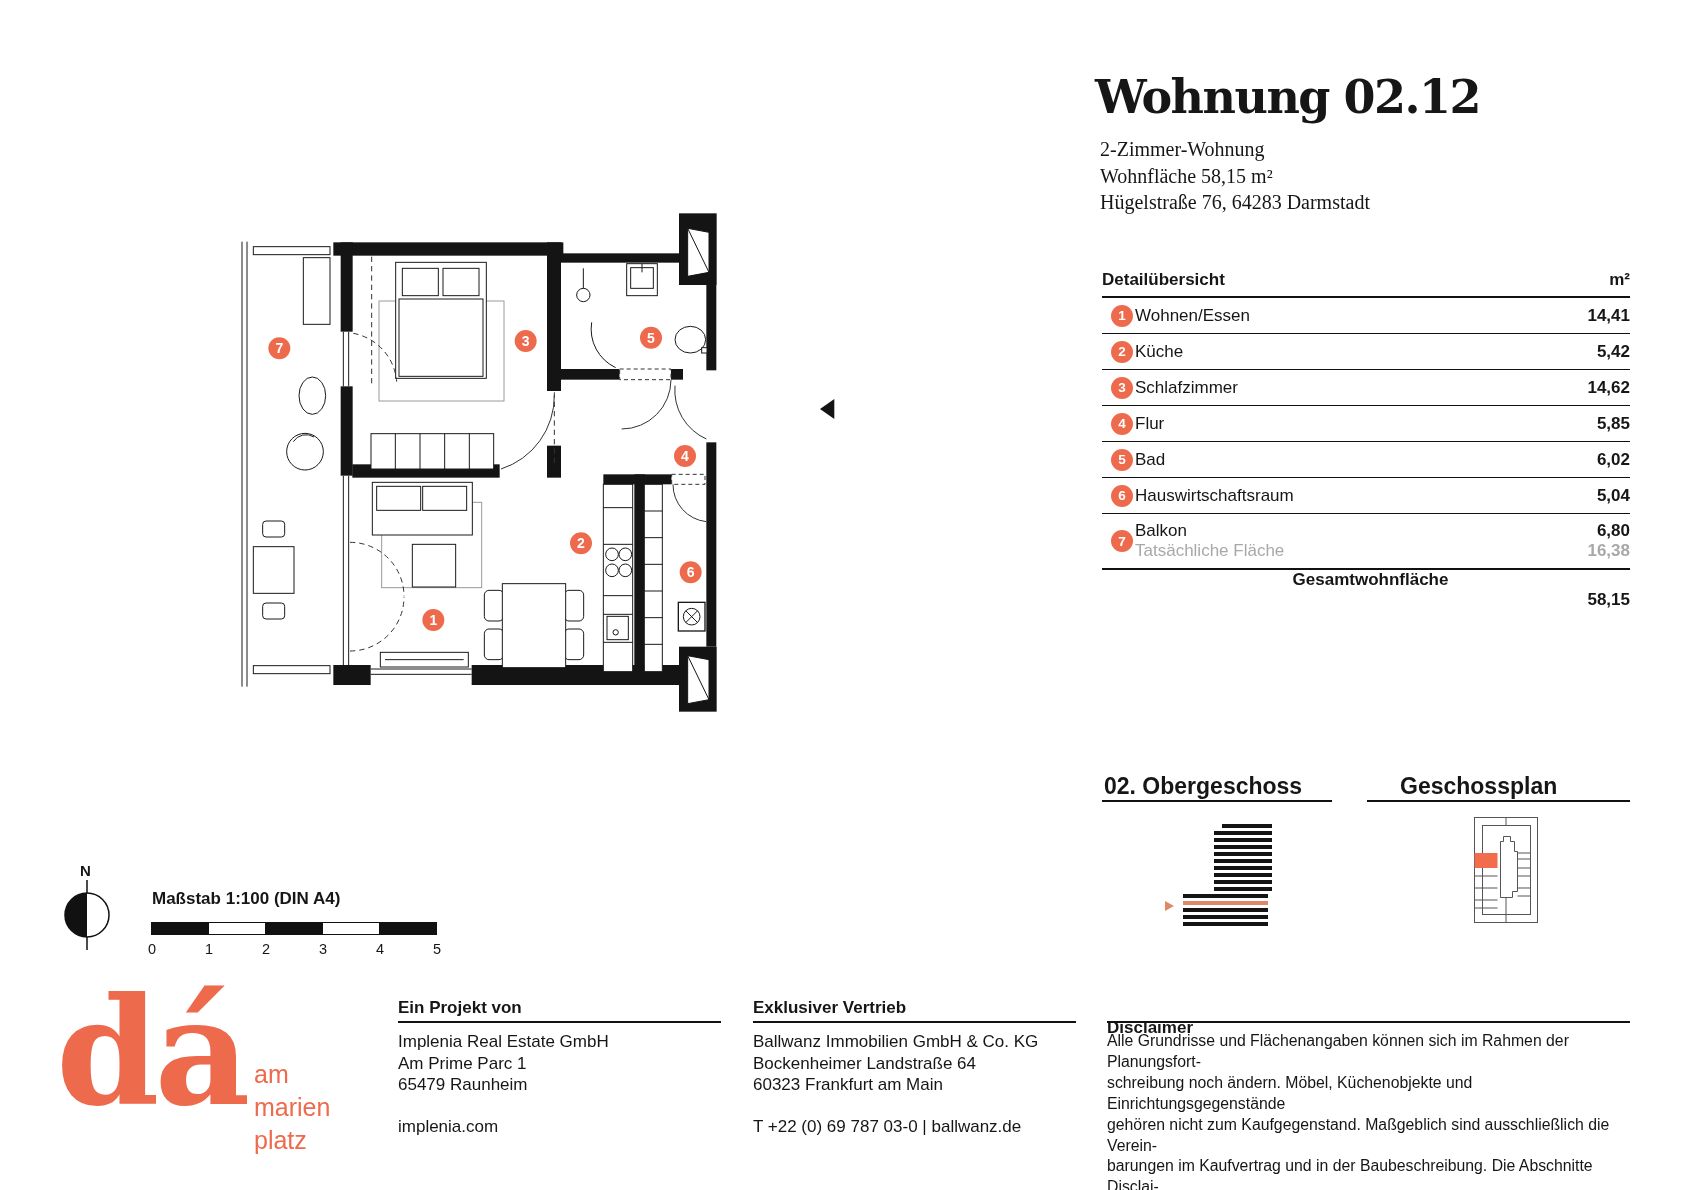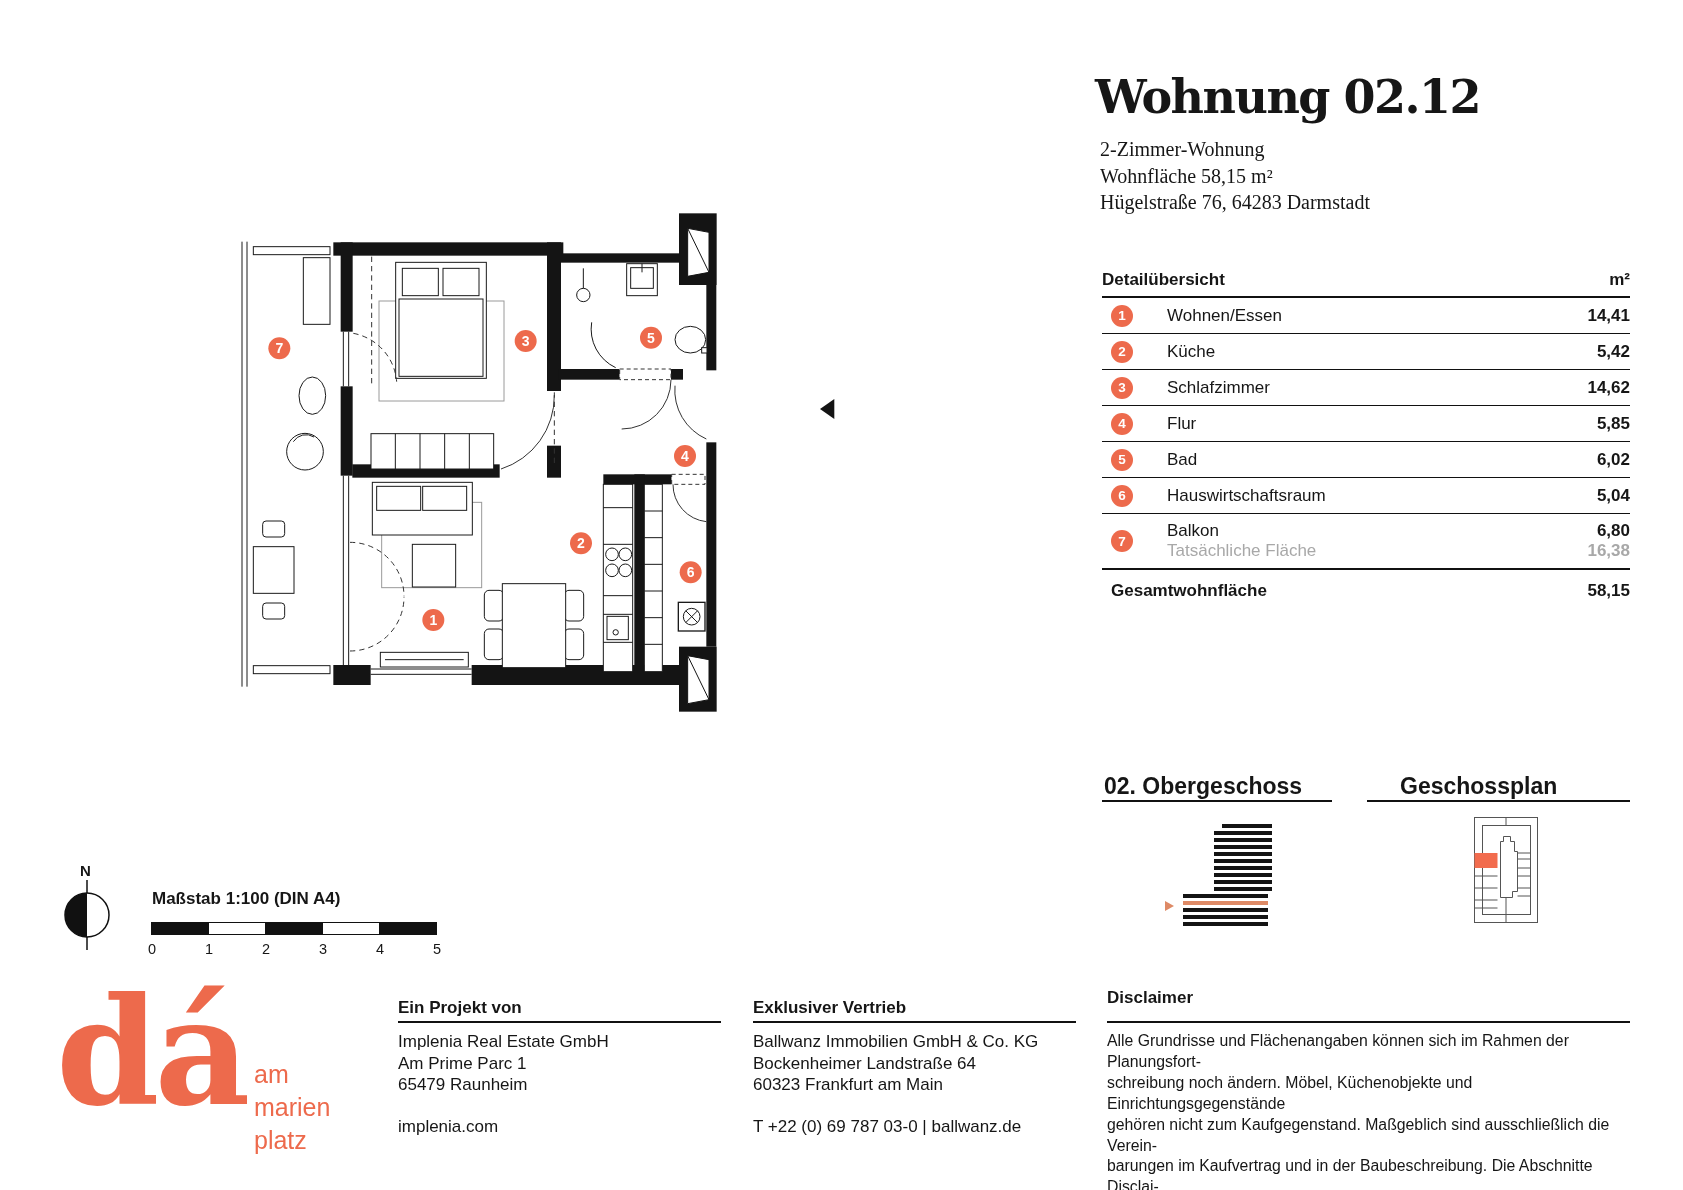--- a/index.html
+++ b/index.html
@@ -14,25 +14,25 @@
 
   
   .dtable{width:528px;font-size:17px;}
   .thead{display:flex;align-items:flex-start;height:26px;border-bottom:2px solid #111;font-weight:bold;}
   .thead .right{margin-left:auto;}
   .trow{display:flex;align-items:center;height:35px;border-bottom:1px solid #111;}
   .trow.tall{height:54px;border-bottom:2px solid #111;}
   .nbadge{width:22px;height:22px;border-radius:50%;background:var(--accent);color:#fff;
           font-weight:bold;font-size:13.5px;display:flex;align-items:center;justify-content:center;
           margin-left:9px;flex:0 0 auto;}
-  .rlabel{margin-left:34px;}
+  .rlabel{margin-left:2px;}
   .rvalue{margin-left:auto;font-weight:bold;text-align:right;}
   .twolines{line-height:20px;}
   .gray{color:#a8a8a8;}
-  .trowtotal{display:flex;align-items:center;height:42px;font-weight:bold;}
+  .trowtotal{display:flex;align-items:center;height:42px;font-weight:bold;flex-direction:column;}
 
   
   .mini-h{font-size:23px;font-weight:bold;}
   .rule{background:#111;height:1.5px;}
 
   
   .elev{width:96px;}
   .elev .s{height:4px;margin-bottom:3px;background:#141414;}
   .elev .s.top{margin-left:46px;width:50px;}
   .elev .s.r{margin-left:38px;width:58px;}
@@ -355,21 +355,21 @@
 65479 Raunheim</div>
   <div class="abs f-body" style="left:398px;top:1116px;">implenia.com</div>
 
   <div class="abs f-h" style="left:753px;top:998px;">Exklusiver Vertrieb</div>
   <div class="abs rule" style="left:753px;top:1021px;width:323px;"></div>
   <div class="abs f-body pre" style="left:753px;top:1031px;">Ballwanz Immobilien GmbH &amp; Co. KG
 Bockenheimer Landstraße 64
 60323 Frankfurt am Main</div>
   <div class="abs f-body" style="left:753px;top:1116px;">T +22 (0) 69 787 03-0 | ballwanz.de</div>
 
-  <div class="abs f-h" style="left:1107px;top:988px;">Disclaimer</div>
+  <div class="abs f-h" style="left:1107px;top:1018px;">Disclaimer</div>
   <div class="abs rule" style="left:1107px;top:1021px;width:523px;"></div>
   <div class="abs f-disc pre" style="left:1107px;top:1031px;">Alle Grundrisse und Flächenangaben können sich im Rahmen der Planungsfort-
 schreibung noch ändern. Möbel, Küchenobjekte und Einrichtungsgegenstände
 gehören nicht zum Kaufgegenstand. Maßgeblich sind ausschließlich die Verein-
 barungen im Kaufvertrag und in der Baubeschreibung. Die Abschnitte Disclai-
 mer und Haftung im Exposé finden entsprechend Anwendung. Stand: Juli 2025</div>
 
 </div>
 
 </body></html>

